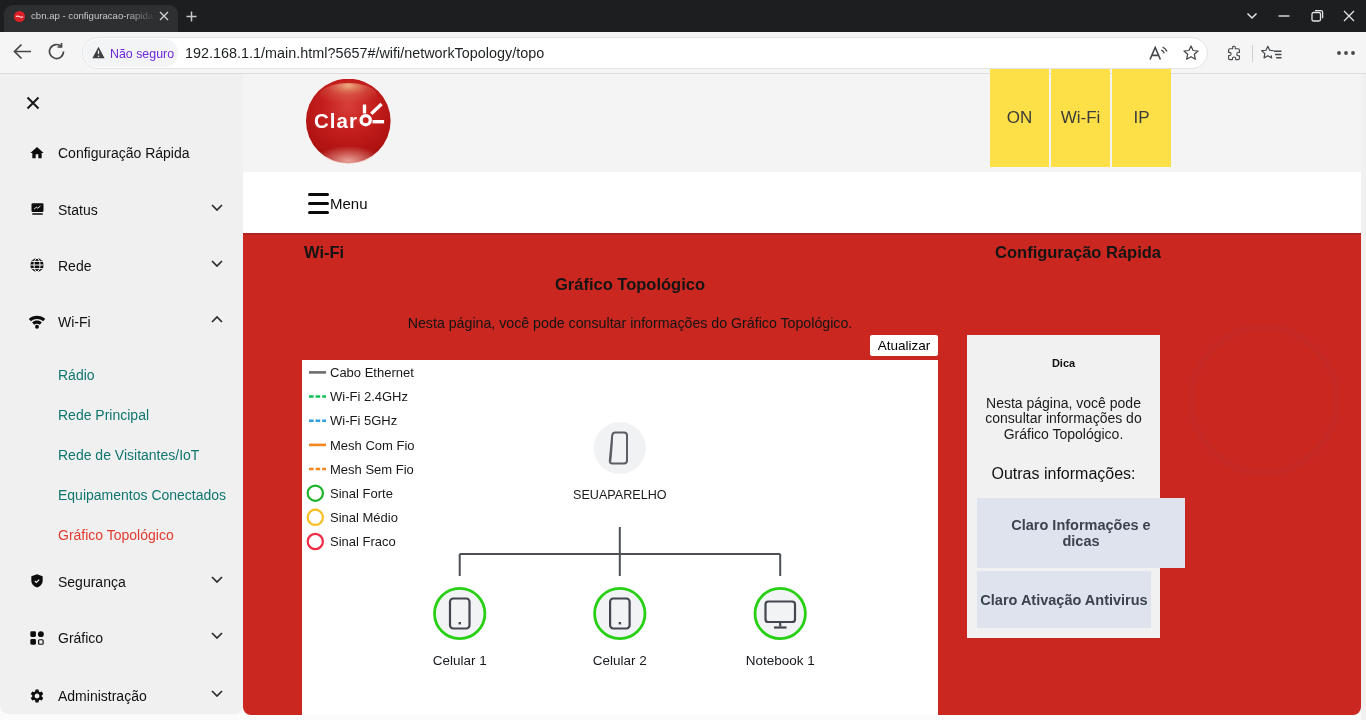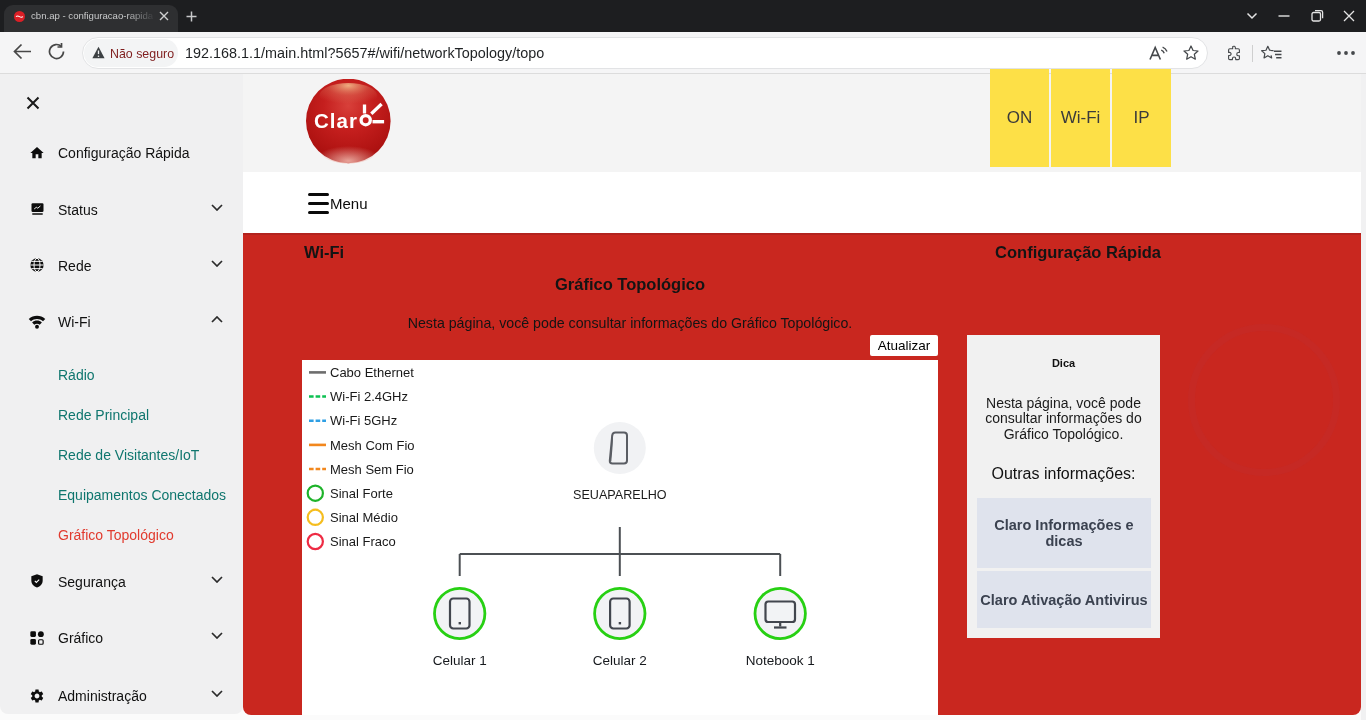--- a/index.html
+++ b/index.html
@@ -7,21 +7,21 @@
 body{position:relative;font-family:"Liberation Sans",sans-serif;background:#fbfbfb}
 .abs{position:absolute}
 
 #tabbar{left:0;top:0;width:1366px;height:32px;background:#1d1e20}
 #tab{left:4px;top:5px;width:174px;height:27px;background:#2e2f31;border-radius:9px 9px 0 0;overflow:hidden}
 #tabtitle{left:31px;top:10px;width:127px;font-size:9.6px;color:#c9cacb;white-space:nowrap;overflow:hidden;-webkit-mask-image:linear-gradient(90deg,#000 75%,transparent 98%);mask-image:linear-gradient(90deg,#000 75%,transparent 98%)}
 #toolbar{left:0;top:32px;width:1366px;height:42px;background:#f5f5f6;border-bottom:1px solid #dcdcdc}
 #pill{left:82px;top:37px;width:1126px;height:32px;background:#fff;border-radius:16px;border:1px solid #e2e3e5}
 #chip{left:84px;top:39px;width:94px;height:28px;background:#f3f4f5;border-radius:14px}
 #urltext{left:185px;top:45px;font-size:14.4px;color:#1e2123}
-#naoseg{left:110px;top:47px;font-size:12.4px;color:#7f1d1d}
+#naoseg{left:110px;top:47px;font-size:12.4px;color:#6d28d9}
 
 #page{left:0;top:74px;width:1366px;height:646px;background:#fbfbfb}
 #scrollstrip{left:1361px;top:74px;width:5px;height:646px;background:#f1f1f2}
 #sidebar{left:0;top:74px;width:243px;height:640px;background:#f0f0f1;border-radius:0 0 8px 8px}
 #hdrstrip{left:243px;top:74px;width:1118px;height:98px;background:#f4f4f4}
 #menustrip{left:243px;top:172px;width:1118px;height:61px;background:#ffffff}
 #redblock{left:243px;top:233px;width:1118px;height:482px;background:#c9271f;border-top:2px solid #b2231e;border-radius:0 0 8px 8px;overflow:hidden}
 
 .onbtn{top:69px;height:98px;width:59px;background:#fde047;color:#3b3b3b;font-size:17px;display:flex;align-items:center;justify-content:center}
 
@@ -296,14 +296,14 @@
     <text x="157.7" y="304.5">Celular 1</text>
     <text x="317.8" y="304.5">Celular 2</text>
     <text x="478.2" y="304.5">Notebook 1</text>
   </g>
 </svg>
 
 <div class="abs" id="dica"></div>
 <div class="abs" style="left:967px;top:357px;width:193px;text-align:center;font-size:11px;font-weight:bold;color:#111">Dica</div>
 <div class="abs" style="left:974px;top:396px;width:179px;text-align:center;font-size:14px;line-height:15.4px;color:#1a1a1a">Nesta página, você pode consultar informações do Gráfico Topológico.</div>
 <div class="abs" style="left:967px;top:464.5px;width:193px;text-align:center;font-size:16px;font-weight:normal;color:#111">Outras informações:</div>
-<div class="abs dicabtn" style="left:977px;top:498px;width:174px;height:70px">Claro Informações e<br>dicas</div>
+<div class="abs dicabtn" style="left:977px;top:498px;width:208px;height:70px">Claro Informações e<br>dicas</div>
 <div class="abs dicabtn" style="left:977px;top:571px;width:174px;height:57px">Claro Ativação Antivirus</div>
 
 </body></html>

